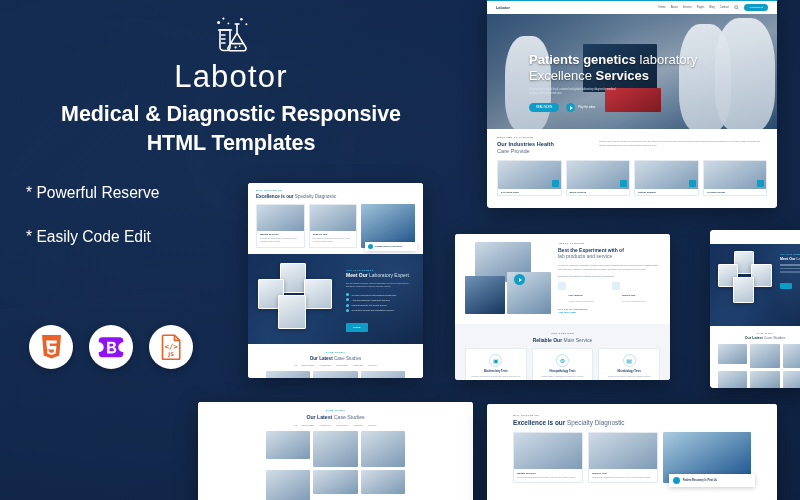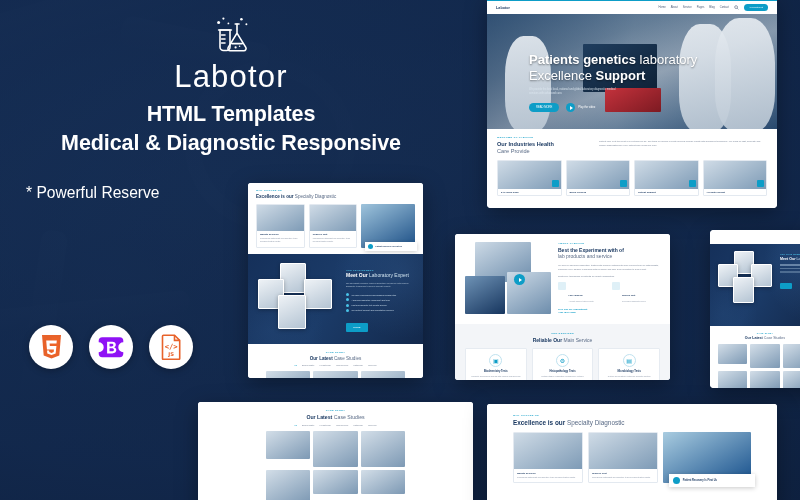--- a/index.html
+++ b/index.html
@@ -343,26 +343,27 @@
           <circle cx="34.4" cy="5.2" r="1.3"></circle>
           <circle cx="39.4" cy="10.2" r="1"></circle>
           <circle cx="28.6" cy="33.4" r="1.1"></circle>
           <circle cx="32.6" cy="32.2" r="0.8"></circle>
         </g>
       </svg>
       <div class="logo-word">Labotor</div>
     </div>
 
     <div class="headline">
+      <div>Medical &amp; Diagnostic Responsive</div>
       <div>HTML Templates</div>
-      <div>Medical &amp; Diagnostic Responsive</div>
     </div>
 
     <ul class="feature-list">
       <li class="feature-item">* Powerful Reserve</li>
+      <li class="feature-item">* Easily Code Edit</li>
     </ul>
 
     <div class="badge-row">
       <div class="badge">
         <svg width="23" height="26" viewBox="0 0 23 26">
           <path d="M2 1 h19 l-1.7 20.4 L11.5 24.6 L3.7 21.4 Z" fill="#e8622a"></path>
           <path d="M11.5 3.2 v19.3 l6.2 -2.5 L19.1 3.2 Z" fill="#f06529" opacity=".65"></path>
           <path d="M6.2 6.4 h10.6 l-.3 3.1 H9.6 l.22 2.6 h6.6 l-.78 7.5 -4.14 1.5 -4.2 -1.5 -.28 -3.1 h2.1 l.14 1.6 2.24 .8 2.2 -.8 .26 -2.7 H6.96 Z" fill="#ffffff"></path>
         </svg>
       </div>
@@ -404,21 +405,21 @@
 
     <div class="hero-img">
       <div class="hero-figure" style="left:18px; top:22px; width:46px; height:96px;"></div>
       <div class="hero-figure" style="left:192px; top:10px; width:52px; height:108px;"></div>
       <div class="hero-figure" style="left:228px; top:4px; width:60px; height:114px;"></div>
       <div class="hero-screen" style="left:96px; top:30px; width:74px; height:48px;"></div>
       <div class="hero-screen" style="left:118px; top:74px; width:56px; height:24px; background:linear-gradient(150deg,#c4323c,#7d1a22);"></div>
       <div class="hero-txt">
         <div class="hero-h1">
           <span>Patients genetics</span><span class="thin"> laboratory</span><br>
-          <span class="thin">Excellence </span><span>Support</span>
+          <span class="thin">Excellence </span><span>Services</span>
         </div>
         <div class="hero-sub">We provide the best local, national and global laboratory diagnostic medical services with advanced care.</div>
         <div class="hero-btns">
           <span class="btn-solid">READ MORE</span>
           <span class="btn-play">
             <span class="play-circle">
                 <span class="play-tri"></span>
               </span>
             <span class="btn-play-label">Play the video</span>
           </span>

